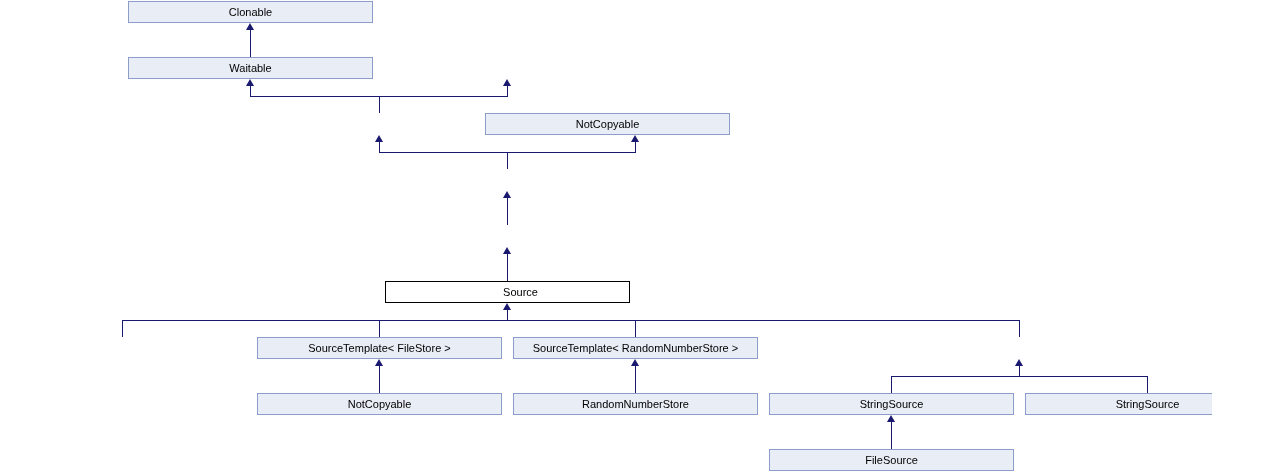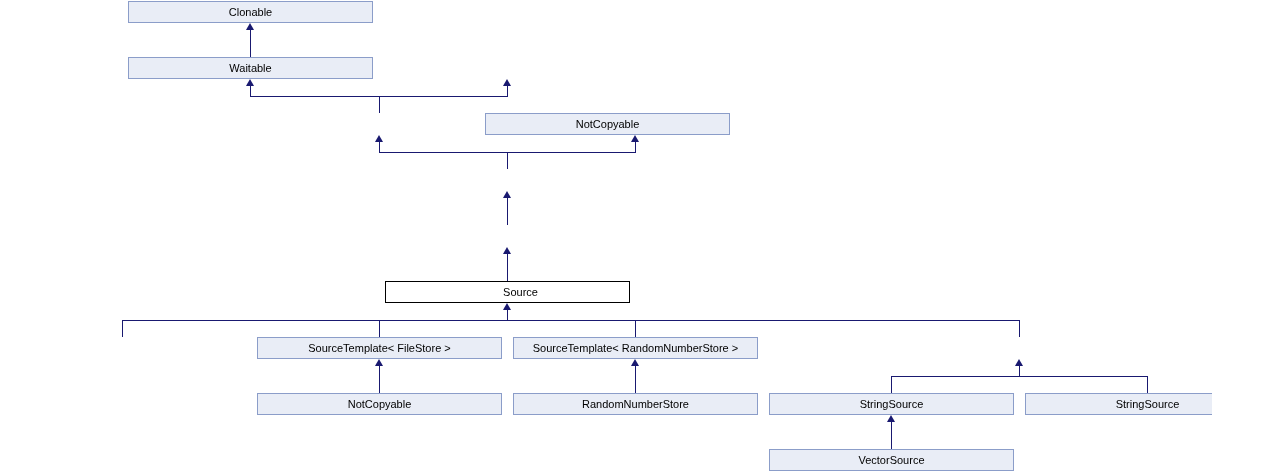--- a/index.html
+++ b/index.html
@@ -68,21 +68,21 @@
   <div class="node" style="left:128px;top:1px">Clonable</div>
   <div class="node" style="left:128px;top:57px">Waitable</div>
   <div class="node" style="left:485px;top:113px">NotCopyable</div>
   <div class="node current" style="left:385px;top:281px">Source</div>
   <div class="node" style="left:513px;top:337px">SourceTemplate&lt; RandomNumberStore &gt;</div>
   <div class="node" style="left:257px;top:337px">SourceTemplate&lt; FileStore &gt;</div>
   <div class="node" style="left:257px;top:393px">NotCopyable</div>
   <div class="node" style="left:513px;top:393px">RandomNumberStore</div>
   <div class="node" style="left:769px;top:393px">StringSource</div>
   <div class="node" style="left:1025px;top:393px">StringSource</div>
-  <div class="node" style="left:769px;top:449px">VectorSource</div>
+  <div class="node" style="left:769px;top:449px">FileSource</div>
 
   <div class="arrow" style="left:246px;top:23px"></div>
   <div class="vline" style="left:250px;top:29px;height:28px"></div>
 
   <div class="arrow" style="left:246px;top:79px"></div>
   <div class="arrow" style="left:503px;top:79px"></div>
   <div class="vline" style="left:250px;top:85px;height:11px"></div>
   <div class="vline" style="left:507px;top:85px;height:11px"></div>
   <div class="hline" style="left:250px;top:96px;width:258px"></div>
   <div class="vline" style="left:379px;top:96px;height:17px"></div>

